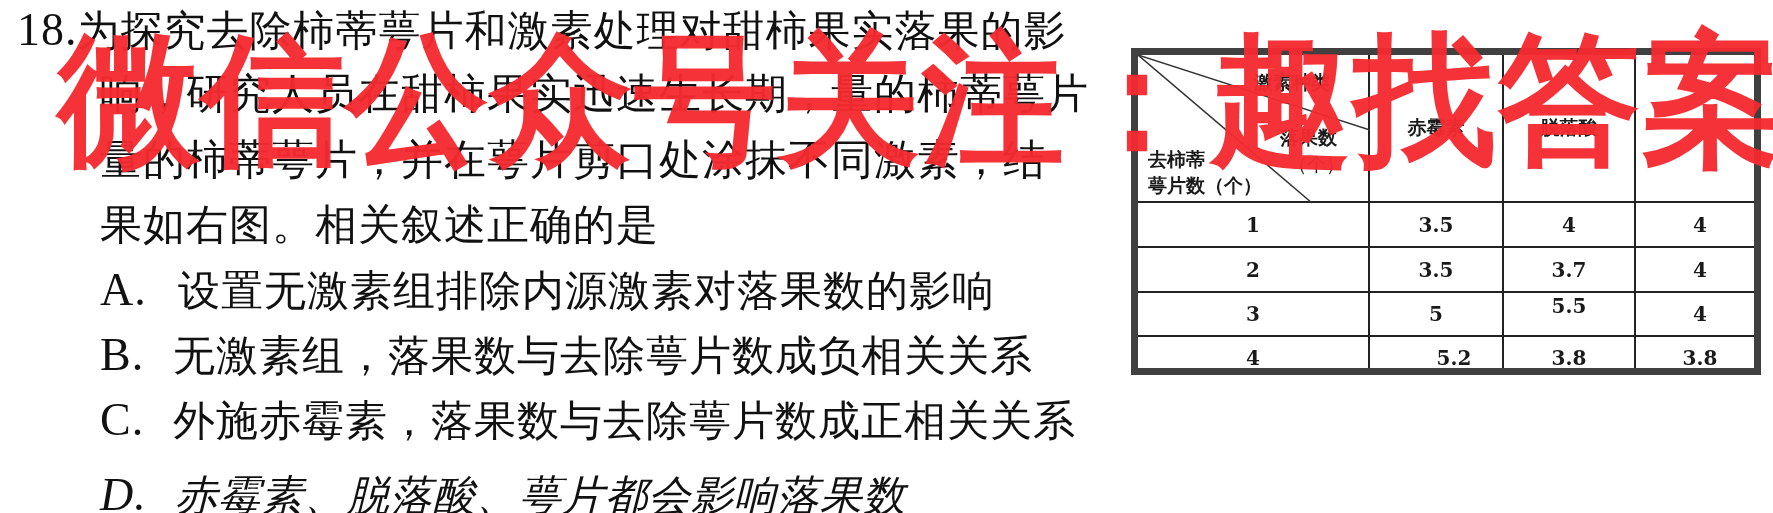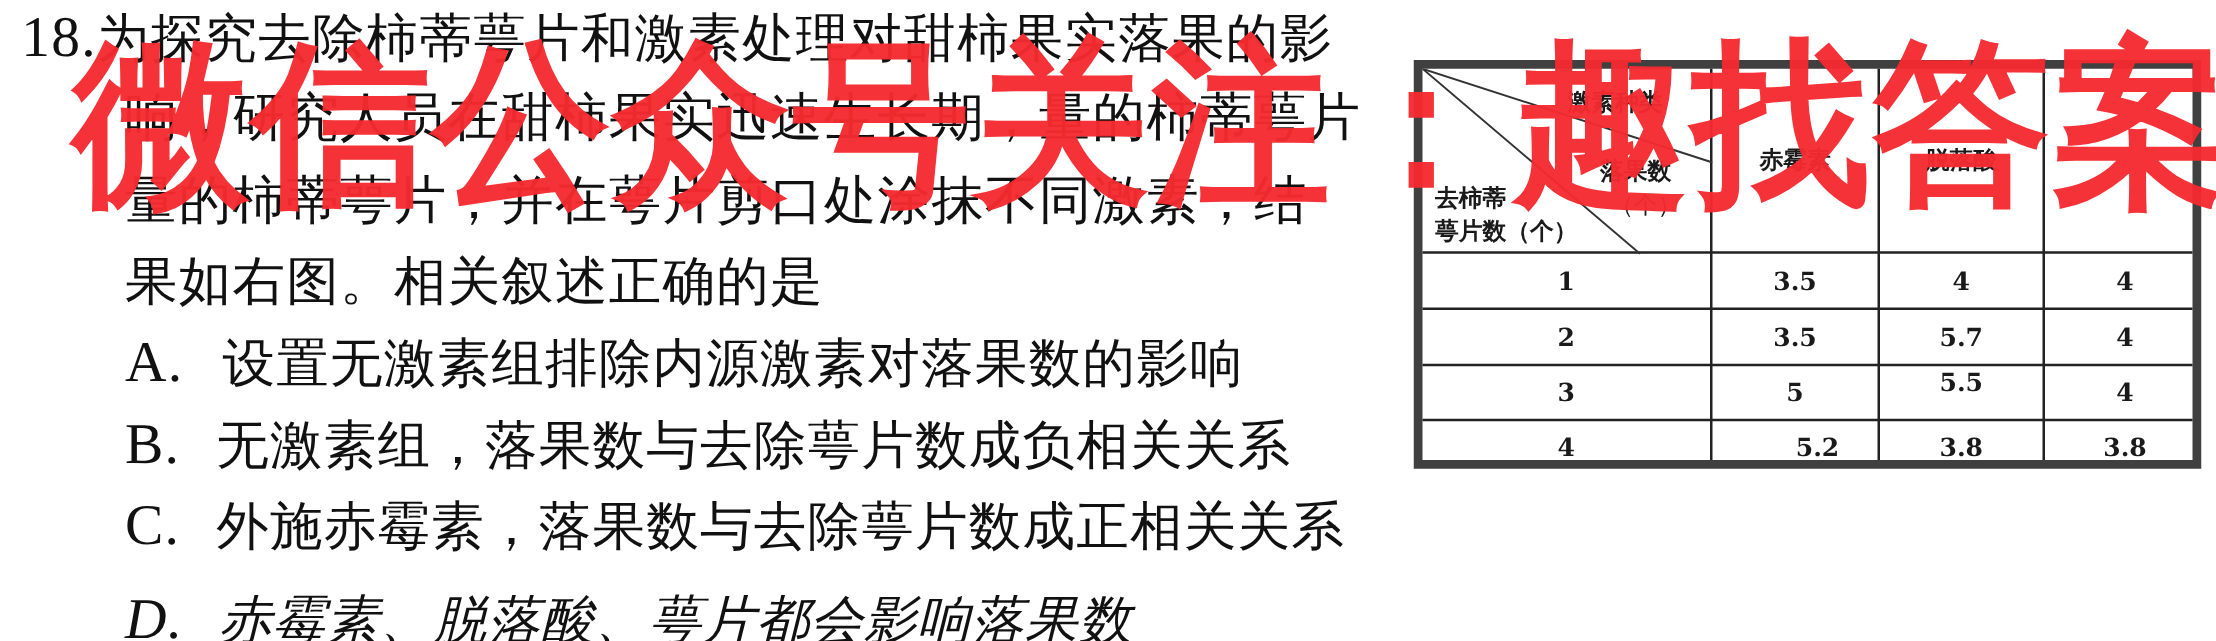--- a/index.html
+++ b/index.html
@@ -144,21 +144,21 @@
   <div class="cell" style="left:366px; top:0; width:130px; height:146px; font-size:19px;">脱落酸</div>
   <div class="cell" style="left:232px; top:0; width:132px; height:146px; font-size:19px;">赤霉素</div>
 
   <div class="cell" style="left:0; top:148px; width:230px; height:43px;">1</div>
   <div class="cell" style="left:232px; top:148px; width:132px; height:43px;">3.5</div>
   <div class="cell" style="left:366px; top:148px; width:130px; height:43px;">4</div>
   <div class="cell" style="left:498px; top:148px; width:128px; height:43px;">4</div>
 
   <div class="cell" style="left:0; top:193px; width:230px; height:43px;">2</div>
   <div class="cell" style="left:232px; top:193px; width:132px; height:43px;">3.5</div>
-  <div class="cell" style="left:366px; top:193px; width:130px; height:43px;">5.7</div>
+  <div class="cell" style="left:366px; top:193px; width:130px; height:43px;">3.7</div>
   <div class="cell" style="left:498px; top:193px; width:128px; height:43px;">4</div>
 
   <div class="cell" style="left:0; top:238px; width:230px; height:42px;">3</div>
   <div class="cell" style="left:232px; top:238px; width:132px; height:42px;">5</div>
   <div class="cell" style="left:366px; top:238px; width:130px; height:26px;">5.5</div>
   <div class="cell" style="left:498px; top:238px; width:128px; height:42px;">4</div>
 
   <div class="cell" style="left:0; top:282px; width:230px; height:41px;">4</div>
   <div class="cell" style="left:232px; top:282px; width:132px; height:41px;padding-left:18px;">5.2</div>
   <div class="cell" style="left:366px; top:282px; width:130px; height:41px;">3.8</div>

